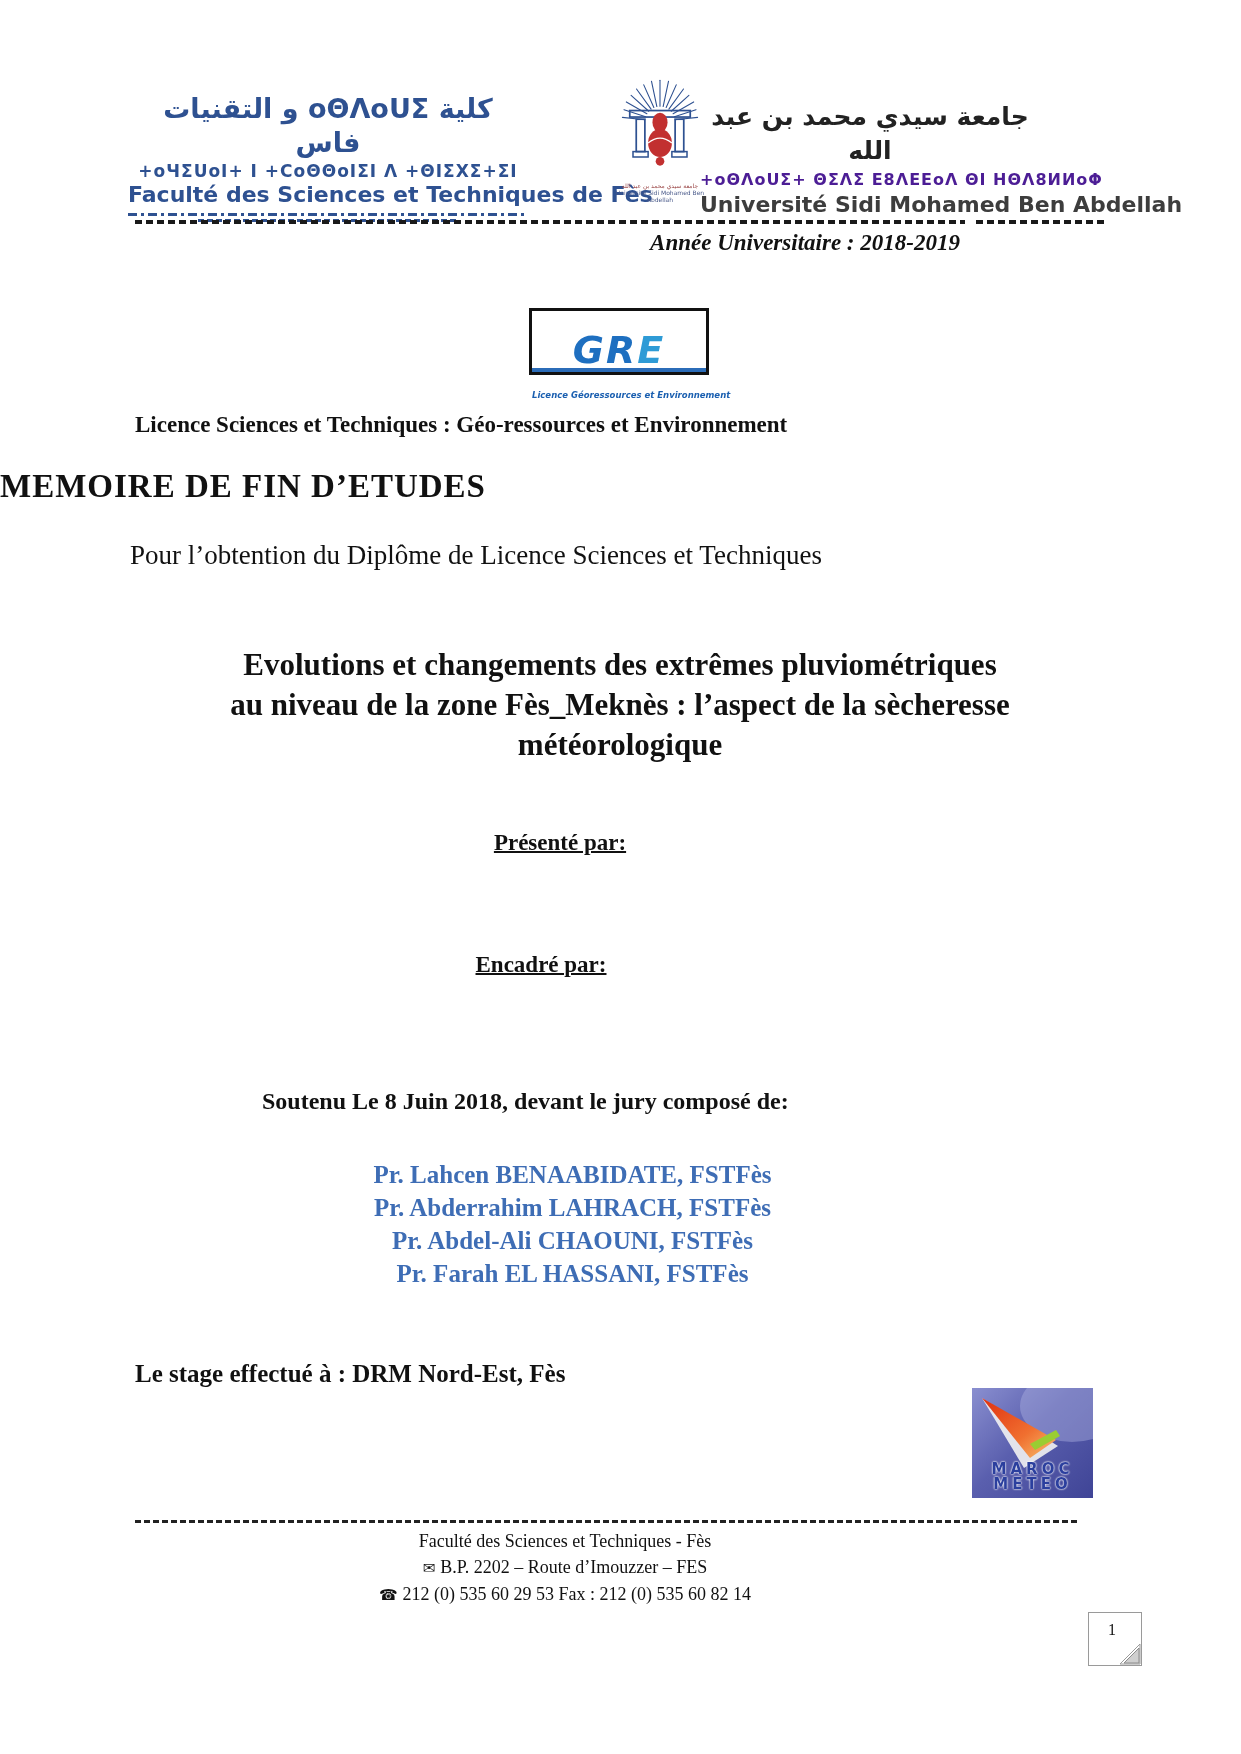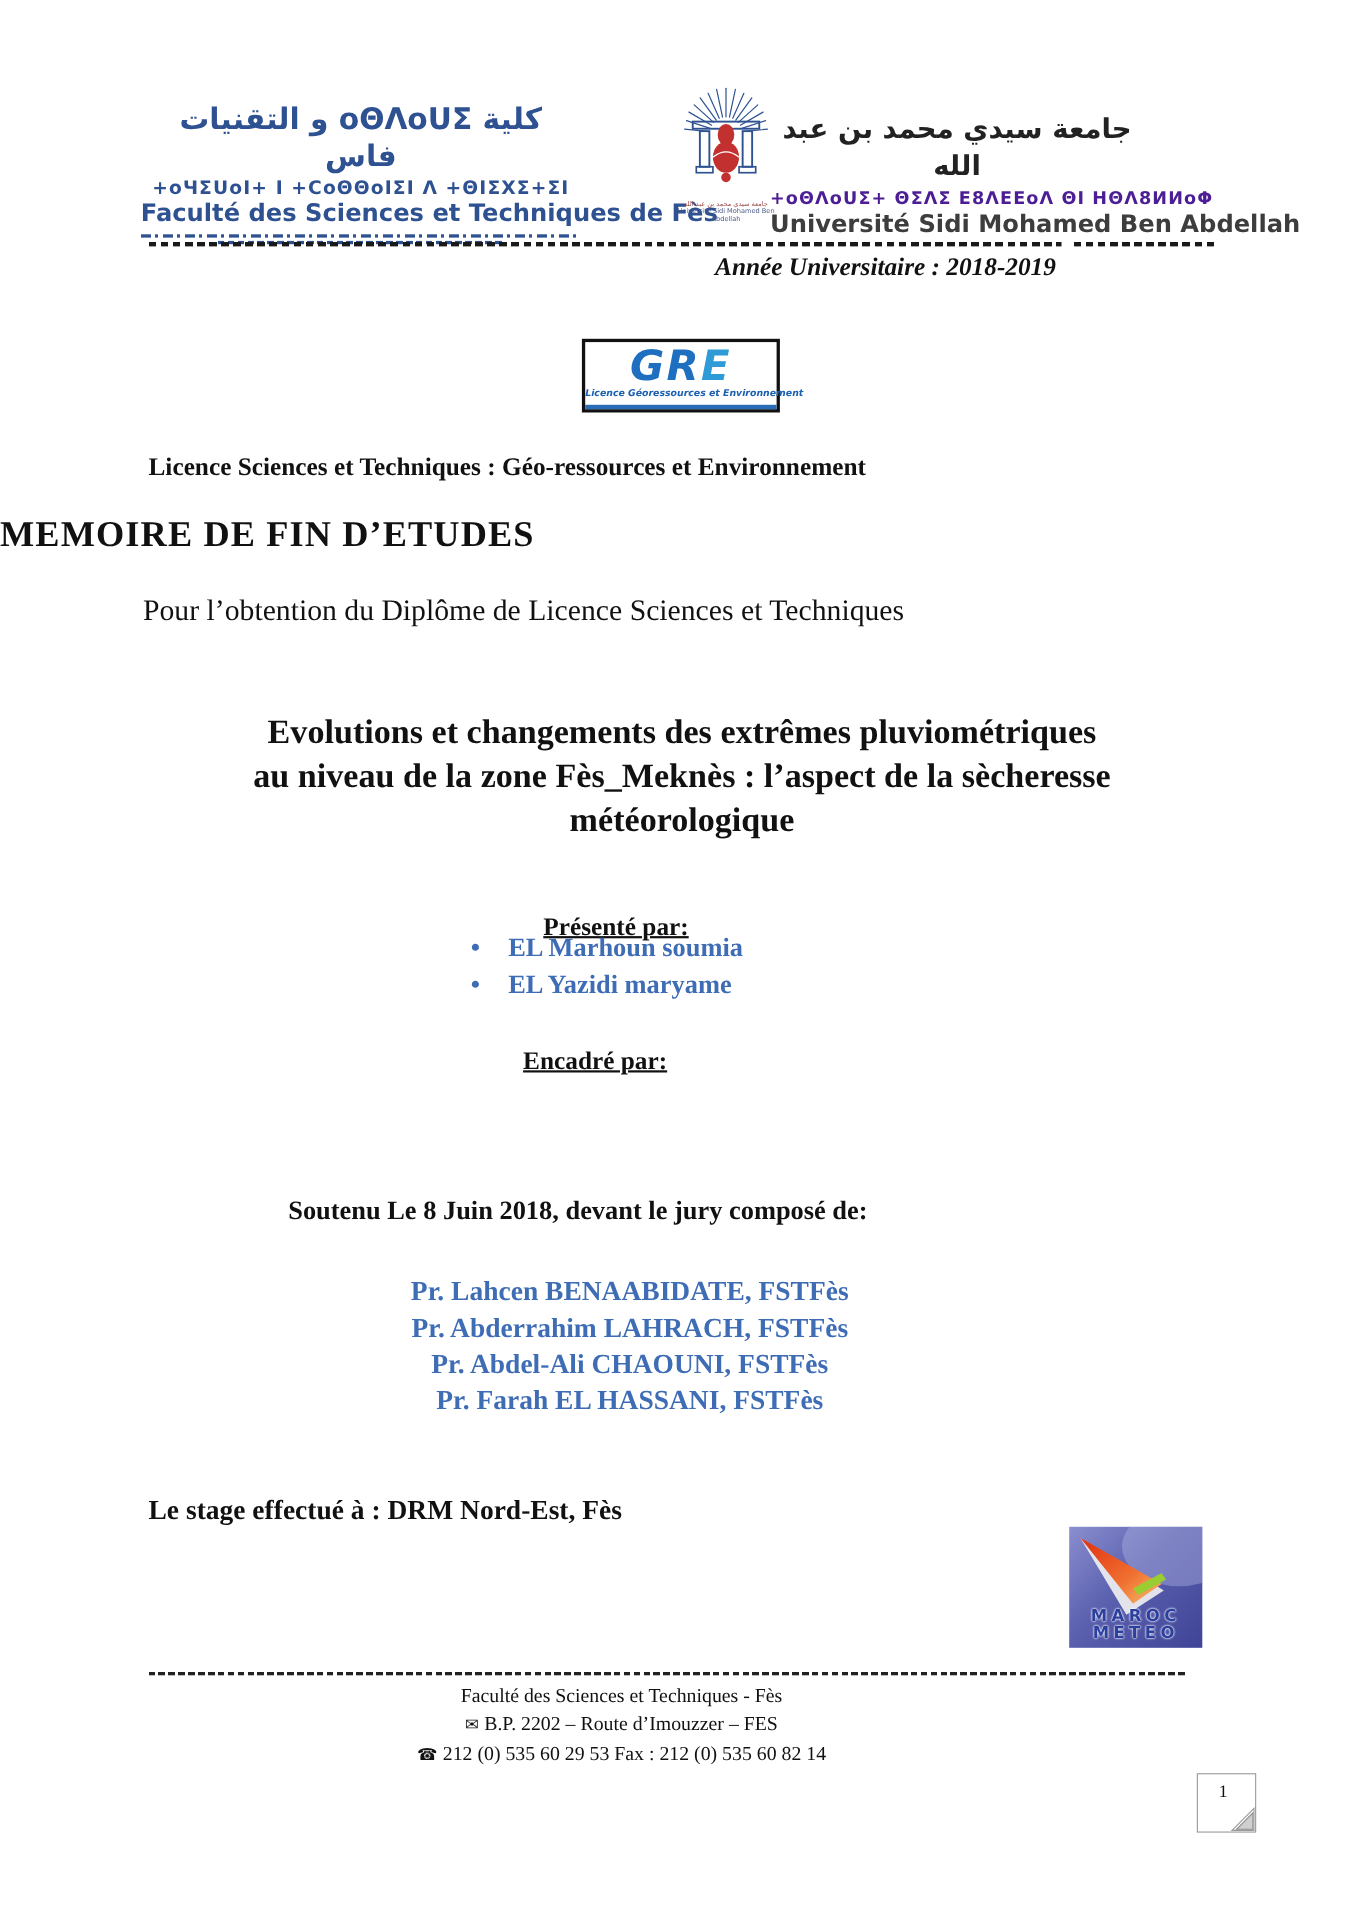--- a/index.html
+++ b/index.html
@@ -30,24 +30,24 @@
   .dashline-bold{height:4px;background:repeating-linear-gradient(90deg,#1a1a1a 0 7px,transparent 7px 11px);}
   .dashline-thin{height:3px;background:repeating-linear-gradient(90deg,#222 0 6px,transparent 6px 9px);}
 
   .annee{left:640px;top:230px;width:330px;text-align:center;
          font-size:23px;font-weight:bold;font-style:italic;}
 
   
   .gre-box{left:529px;top:308px;width:180px;height:67px;background:#fff;border:3px solid #111;
            box-sizing:border-box;text-align:center;}
   .gre-word{font-family:"DejaVu Sans", sans-serif;font-style:italic;font-weight:bold;
-            font-size:38px;line-height:42px;letter-spacing:2px;color:#1E6FC0;}
+            font-size:38px;line-height:42px;letter-spacing:2px;color:#1E6FC0;margin-top:18px;}
   .gre-word .e{color:#2E9BD6;}
   .gre-cap{font-family:"DejaVu Sans", sans-serif;font-size:8.5px;font-weight:bold;font-style:italic;
-           color:#1a5fb0;line-height:11px;white-space:nowrap;}
+           color:#1a5fb0;line-height:11px;white-space:nowrap;margin-top:19px;}
   .gre-bar{position:absolute;left:0;right:0;bottom:0;height:4px;background:#2b6cb8;}
 
   
   .degree{left:135px;top:412px;font-size:23px;font-weight:bold;white-space:nowrap;}
   .memoire{left:0;width:1241px;top:468px;text-align:left;font-size:33px;font-weight:bold;letter-spacing:1px;}
   .purpose{left:130px;top:540px;font-size:27px;white-space:nowrap;}
   .thesis{left:60px;top:645px;width:1120px;text-align:center;font-size:31px;font-weight:bold;line-height:40px;}
 
   .sec-head{font-size:23px;font-weight:bold;text-decoration:underline;text-decoration-thickness:2px;}
   .presente-head{left:395px;top:830px;width:330px;text-align:center;}
@@ -147,24 +147,20 @@
   <div class="abs memoire">MEMOIRE DE FIN D’ETUDES</div>
   <div class="abs purpose">Pour l’obtention du Diplôme de Licence Sciences et Techniques</div>
 
   <div class="abs thesis">
     <div>Evolutions et changements des extrêmes pluviométriques</div>
     <div>au niveau de la zone Fès_Meknès : l’aspect de la sècheresse</div>
     <div>météorologique</div>
   </div>
 
   <div class="abs sec-head presente-head">Présenté par:</div>
-  <div class="abs blist blue presente-list">
-    <div class="row"><span class="bullet">•</span><span>EL Marhoun soumia</span></div>
-    <div class="row"><span class="bullet">•</span><span>EL Yazidi maryame</span></div>
-  </div>
 
   <div class="abs sec-head encadre-head">Encadré par:</div>
 
   <div class="abs soutenu">Soutenu Le 8 Juin 2018,  devant le jury composé de:</div>
   <div class="abs jury blue">
     <div>Pr. Lahcen BENAABIDATE, FSTFès</div>
     <div>Pr. Abderrahim LAHRACH, FSTFès</div>
     <div>Pr. Abdel-Ali CHAOUNI, FSTFès</div>
     <div>Pr. Farah EL HASSANI, FSTFès</div>
   </div>

